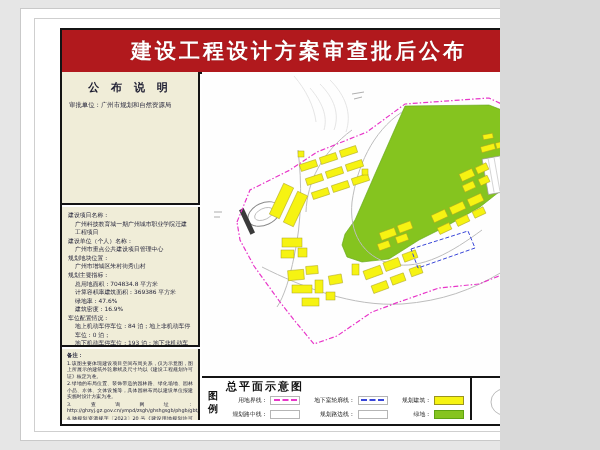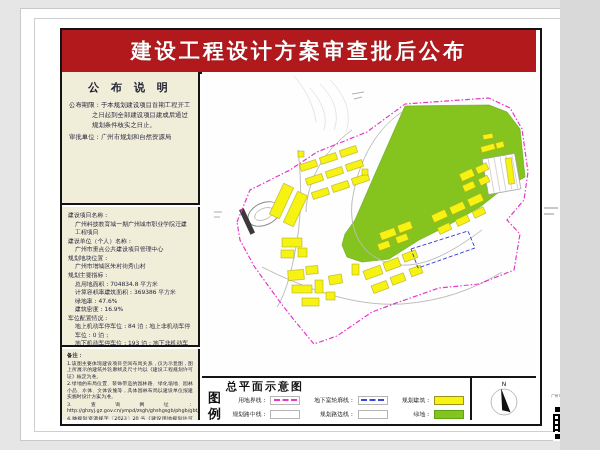--- a/index.html
+++ b/index.html
@@ -1,16 +1,16 @@
 <!DOCTYPE html>
 <html><head>
 <meta charset="utf-8">
 <style>
   html,body{margin:0;padding:0;background:#d9d9d9;font-family:"DejaVu Sans","Liberation Sans",sans-serif;}
-  #stage{position:relative;width:560px;height:450px;background:#e6e6e6;overflow:hidden;}
+  #stage{position:relative;width:500px;height:450px;background:#e6e6e6;overflow:hidden;}
   .sheet{position:absolute;left:20px;top:8px;width:562px;height:431px;background:#ffffff;border:1px solid #c9c9c9;}
   .inner-frame{position:absolute;left:34px;top:18px;width:538px;height:412px;border:1px solid #cfcfcf;}
   .main-box{position:absolute;left:60px;top:28px;width:478px;height:394px;border:2px solid #141414;background:#ffffff;}
   
   .banner{position:absolute;left:0;top:0;width:474px;height:42px;background:#b1191d;border-bottom:2px solid #141414;display:flex;align-items:center;justify-content:center;}
   .banner span{color:#ffffff;font-weight:bold;font-size:21px;letter-spacing:3px;text-shadow:0 0 1px #7d0f12;}
   
   .cellA,.cellB,.cellC{position:absolute;left:0;width:138px;background:#f0edd8;border-right:2px solid #141414;box-sizing:border-box;overflow:hidden;}
   .cellA{top:42px;height:133px;border-bottom:2px solid #141414;padding:6px 7px 9px 7px;}
   .cellB{top:177px;height:140px;border-bottom:2px solid #141414;padding:4px 6px 0 6px;}
@@ -19,21 +19,21 @@
   .nline{font-size:6.4px;line-height:1.55;color:#24243a;margin:0 0 2px 0;padding-left:3.6em;text-indent:-3.6em;}
   .blbl{font-size:5.9px;line-height:1.45;color:#24243a;margin:0;}
   .bval{font-size:5.9px;line-height:1.45;color:#24243a;margin:0;padding-left:7px;}
   .rh{font-size:5.4px;font-weight:bold;color:#24243a;margin:0 0 1px 0;}
   .remark{font-size:4.9px;line-height:1.32;color:#24243a;margin:0 0 1px 0;text-align:justify;}
   
   .map-area{position:absolute;left:140px;top:42px;width:334px;height:304px;background:#fefefe;overflow:hidden;}
   
   .strip{position:absolute;left:140px;top:346px;width:334px;height:44px;border-top:2px solid #141414;background:#fff;box-sizing:border-box;}
   .strip-title{position:absolute;left:24px;right:70px;top:1px;text-align:left;font-weight:bold;font-size:11px;letter-spacing:2px;color:#111;}
-  .legend-label{position:absolute;left:6px;top:12px;width:12px;font-size:13px;font-weight:bold;line-height:1.25;color:#111;word-break:break-all;}
+  .legend-label{position:absolute;left:6px;top:12px;width:12px;font-size:10px;font-weight:bold;line-height:1.25;color:#111;word-break:break-all;}
   .legend-grid{position:absolute;left:24px;top:16px;right:72px;display:grid;grid-template-columns:1fr 1.15fr 1fr;grid-template-rows:12px 12px;row-gap:2px;column-gap:2px;}
   .litem{display:flex;align-items:center;justify-content:flex-end;gap:3px;}
   .litem .t{font-size:5.8px;color:#222;white-space:nowrap;}
   .sw{width:30px;height:9px;box-sizing:border-box;border:1px solid #b5b5b5;background:#fff;display:flex;align-items:center;justify-content:center;flex:0 0 auto;}
   .sw .dash{width:84%;height:0;border-top:2px dashed #e837c9;}
   .sw .dashb{width:84%;height:0;border-top:2px dashed #3946d8;}
   .sw.f-yellow{background:#f6f312;border-color:#9a941e;}
   .sw.f-green{background:#85c41f;border-color:#5ea312;}
   .north-cell{position:absolute;right:0;top:0;bottom:0;width:64px;border-left:2px solid #141414;display:flex;align-items:center;justify-content:center;background:#fff;}
   
@@ -54,21 +54,20 @@
   <div class="inner-frame"></div>
 
   <div class="main-box">
 
     <div class="banner">
       <span>建设工程设计方案审查批后公布</span>
     </div>
 
     <div class="cellA">
       <div class="notice-h">公 布 说 明</div>
-      <p class="nline"><span>公布期限：</span><span>于本规划建设项目首期工程开工之日起到全部建设项目建成后通过规划条件核实之日止。</span></p>
       <p class="nline"><span>审批单位：</span><span>广州市规划和自然资源局</span></p>
     </div>
 
     <div class="cellB">
       <p class="blbl">建设项目名称：</p>
       <p class="bval">广州科技教育城一期广州城市职业学院迁建工程项目</p>
       <p class="blbl">建设单位（个人）名称：</p>
       <p class="bval">广州市重点公共建设项目管理中心</p>
       <p class="blbl">规划地块位置：</p>
       <p class="bval">广州市增城区朱村街秀山村</p>

